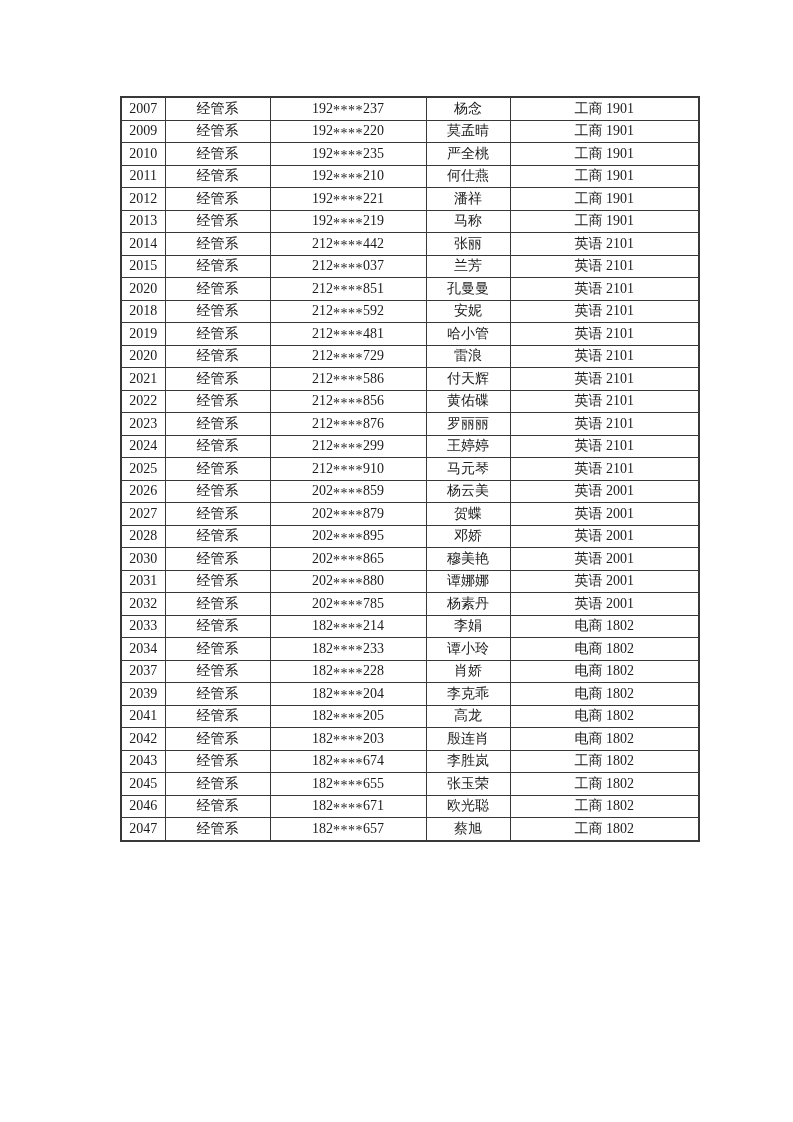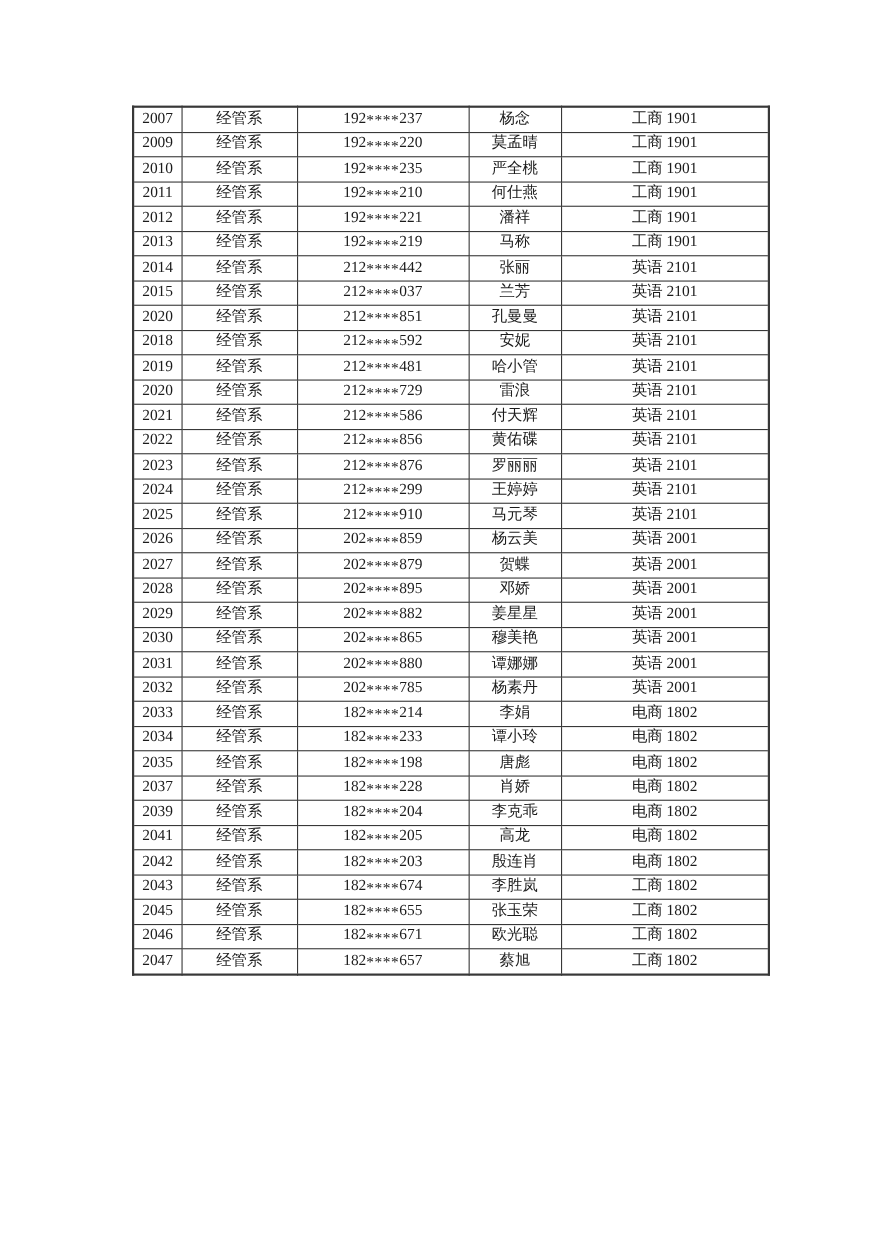--- a/index.html
+++ b/index.html
@@ -190,27 +190,20 @@
           <td>英语 2001</td>
         </tr>
         <tr>
           <td>2028</td>
           <td>经管系</td>
           <td>202<span class="stars">****</span>895</td>
           <td>邓娇</td>
           <td>英语 2001</td>
         </tr>
         <tr>
-          <td>2029</td>
-          <td>经管系</td>
-          <td>202<span class="stars">****</span>882</td>
-          <td>姜星星</td>
-          <td>英语 2001</td>
-        </tr>
-        <tr>
           <td>2030</td>
           <td>经管系</td>
           <td>202<span class="stars">****</span>865</td>
           <td>穆美艳</td>
           <td>英语 2001</td>
         </tr>
         <tr>
           <td>2031</td>
           <td>经管系</td>
           <td>202<span class="stars">****</span>880</td>
@@ -229,27 +222,20 @@
           <td>经管系</td>
           <td>182<span class="stars">****</span>214</td>
           <td>李娟</td>
           <td>电商 1802</td>
         </tr>
         <tr>
           <td>2034</td>
           <td>经管系</td>
           <td>182<span class="stars">****</span>233</td>
           <td>谭小玲</td>
-          <td>电商 1802</td>
-        </tr>
-        <tr>
-          <td>2035</td>
-          <td>经管系</td>
-          <td>182<span class="stars">****</span>198</td>
-          <td>唐彪</td>
           <td>电商 1802</td>
         </tr>
         <tr>
           <td>2037</td>
           <td>经管系</td>
           <td>182<span class="stars">****</span>228</td>
           <td>肖娇</td>
           <td>电商 1802</td>
         </tr>
         <tr>

